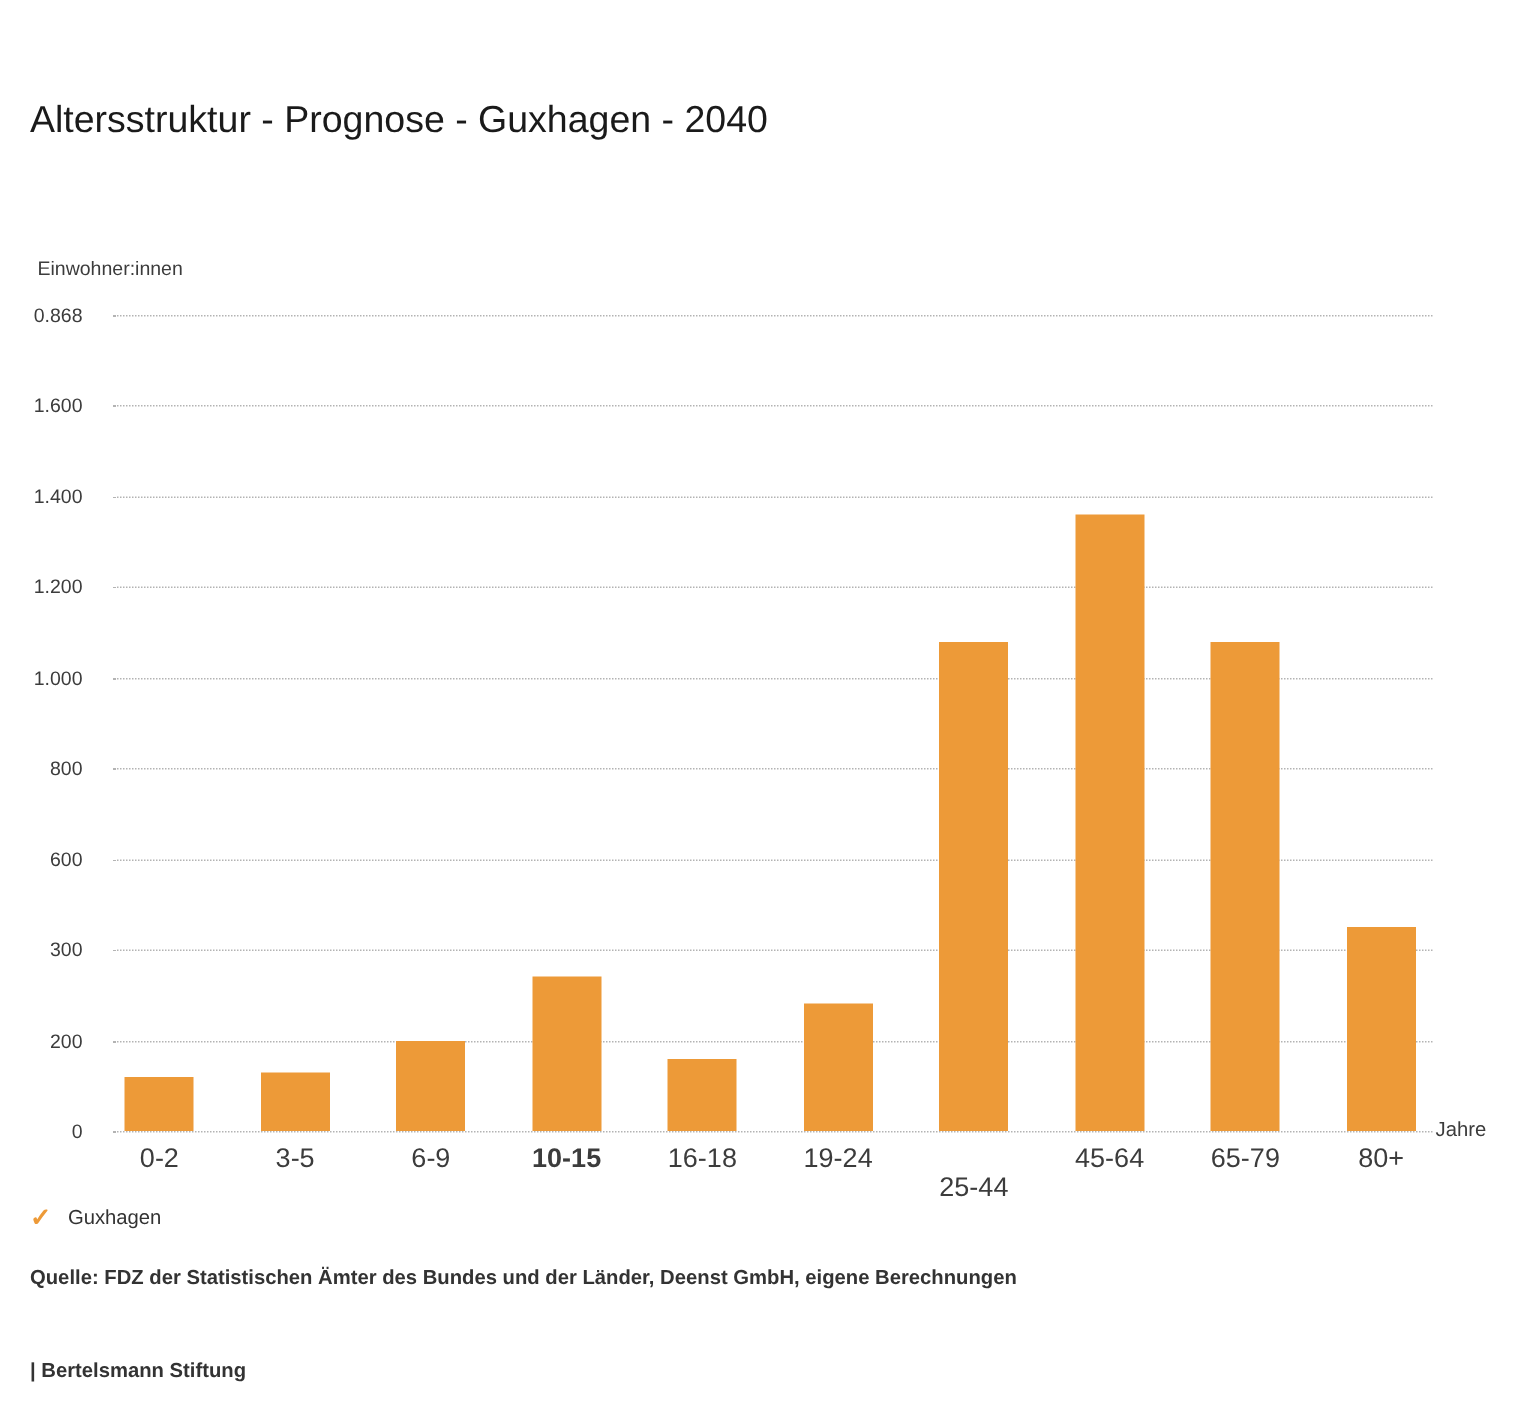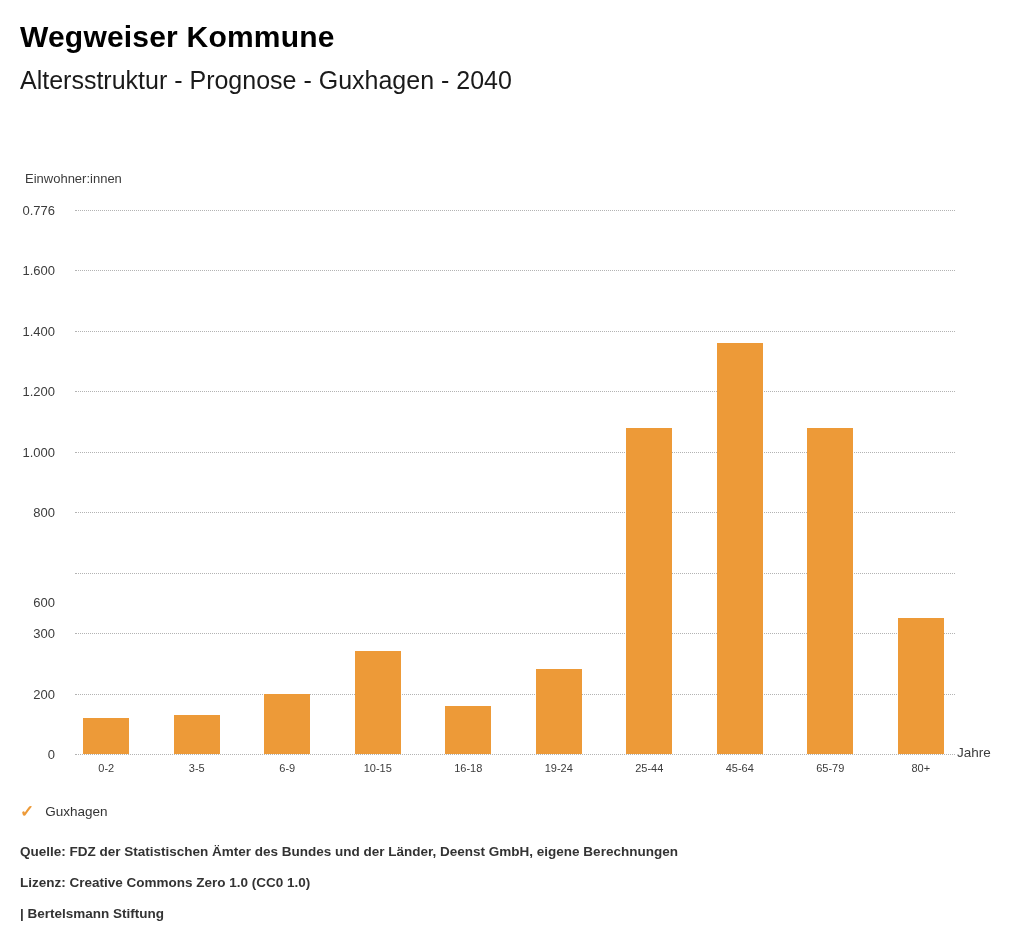--- a/index.html
+++ b/index.html
@@ -77,21 +77,21 @@
     position: absolute;
     bottom: 0;
     width: 46px;
     transform: translateX(-50%);
     z-index: 2;
   }
   .xlabel {
     position: absolute;
     top: calc(100% + 8px);
     transform: translateX(-50%);
-    font-size: 11px;
+    font-size: 18px;
     color: #3c3c3c;
     white-space: nowrap;
   }
   .x-unit {
     position: absolute;
     left: 957px; top: 745px;
     font-size: 13.5px;
     color: #3c3c3c;
   }
   .legend {
@@ -119,54 +119,53 @@
   }
   .footer-source  { top: 844px; }
   .footer-license { top: 875px; }
   .footer-attrib  { top: 906px; }
 </style>
 </head>
 <body>
 
 <div class="page">
 
-  <div class="title">Wegweiser Kommune</div>
   <div class="subtitle">Altersstruktur - Prognose - Guxhagen - 2040</div>
 
   <div class="ylabel">Einwohner:innen</div>
 
   <div class="yticks">
       <div class="ytick" style="top: 100%;">0</div>
       <div class="ytick" style="top: 88.8889%;">200</div>
       <div class="ytick" style="top: 77.7778%;">300</div>
-      <div class="ytick" style="top: 66.6667%; margin-top: 29px;">600</div>
+      <div class="ytick" style="top: 66.6667%;">600</div>
       <div class="ytick" style="top: 55.5556%;">800</div>
       <div class="ytick" style="top: 44.4444%; text-align: right;">1.000</div>
       <div class="ytick" style="top: 33.3333%;">1.200</div>
       <div class="ytick" style="top: 22.2222%;">1.400</div>
       <div class="ytick" style="top: 11.1111%;">1.600</div>
-      <div class="ytick" style="top: 0%;">0.776</div>
+      <div class="ytick" style="top: 0%;">0.868</div>
     </div>
 
   <div class="plot">
     <div class="bars">
         <div class="bar" style="left: 5%; height: 6.66667%; background: rgb(237, 154, 56);"></div>
         <div class="xlabel" style="left: 5%;">0-2</div>
         <div class="bar" style="left: 15%; height: 7.22222%; background: rgb(237, 154, 56);"></div>
         <div class="xlabel" style="left: 15%;">3-5</div>
         <div class="bar" style="left: 25%; height: 11.1111%; background: rgb(237, 154, 56);"></div>
         <div class="xlabel" style="left: 25%;">6-9</div>
         <div class="bar" style="left: 35%; height: 18.8889%; background: rgb(237, 154, 56);"></div>
-        <div class="xlabel" style="left: 35%;">10-15</div>
+        <div class="xlabel" style="left: 35%; font-weight: bold;">10-15</div>
         <div class="bar" style="left: 45%; height: 8.88889%; background: rgb(237, 154, 56);"></div>
         <div class="xlabel" style="left: 45%;">16-18</div>
         <div class="bar" style="left: 55%; height: 15.5556%; background: rgb(237, 154, 56);"></div>
         <div class="xlabel" style="left: 55%;">19-24</div>
         <div class="bar" style="left: 65%; height: 60%; background: rgb(237, 154, 56);"></div>
-        <div class="xlabel" style="left: 65%;">25-44</div>
+        <div class="xlabel" style="left: 65%; margin-top: 19px;">25-44</div>
         <div class="bar" style="left: 75%; height: 75.5556%; background: rgb(237, 154, 56);"></div>
         <div class="xlabel" style="left: 75%;">45-64</div>
         <div class="bar" style="left: 85%; height: 60%; background: rgb(237, 154, 56);"></div>
         <div class="xlabel" style="left: 85%;">65-79</div>
         <div class="bar" style="left: 95%; height: 25%; background: rgb(237, 154, 56);"></div>
         <div class="xlabel" style="left: 95%;">80+</div>
       </div>
   <div class="gridline" style="top: 100%; border-top-color: rgb(179, 179, 179);"></div>
       <div class="gridline" style="top: 88.8889%; border-top-color: rgb(179, 179, 179);"></div>
       <div class="gridline" style="top: 77.7778%; border-top-color: rgb(179, 179, 179);"></div>
@@ -180,16 +179,15 @@
     </div>
 
   <div class="x-unit">Jahre</div>
 
   <div class="legend">
     <span class="check" style="color: rgb(237, 154, 56);">✓</span>
     <span class="legend-label">Guxhagen</span>
   </div>
 
   <div class="footer-line footer-source">Quelle: FDZ der Statistischen Ämter des Bundes und der Länder, Deenst GmbH, eigene Berechnungen</div>
-  <div class="footer-line footer-license">Lizenz: Creative Commons Zero 1.0 (CC0 1.0)</div>
   <div class="footer-line footer-attrib">| Bertelsmann Stiftung</div>
 
 </div>
 
 </body></html>

